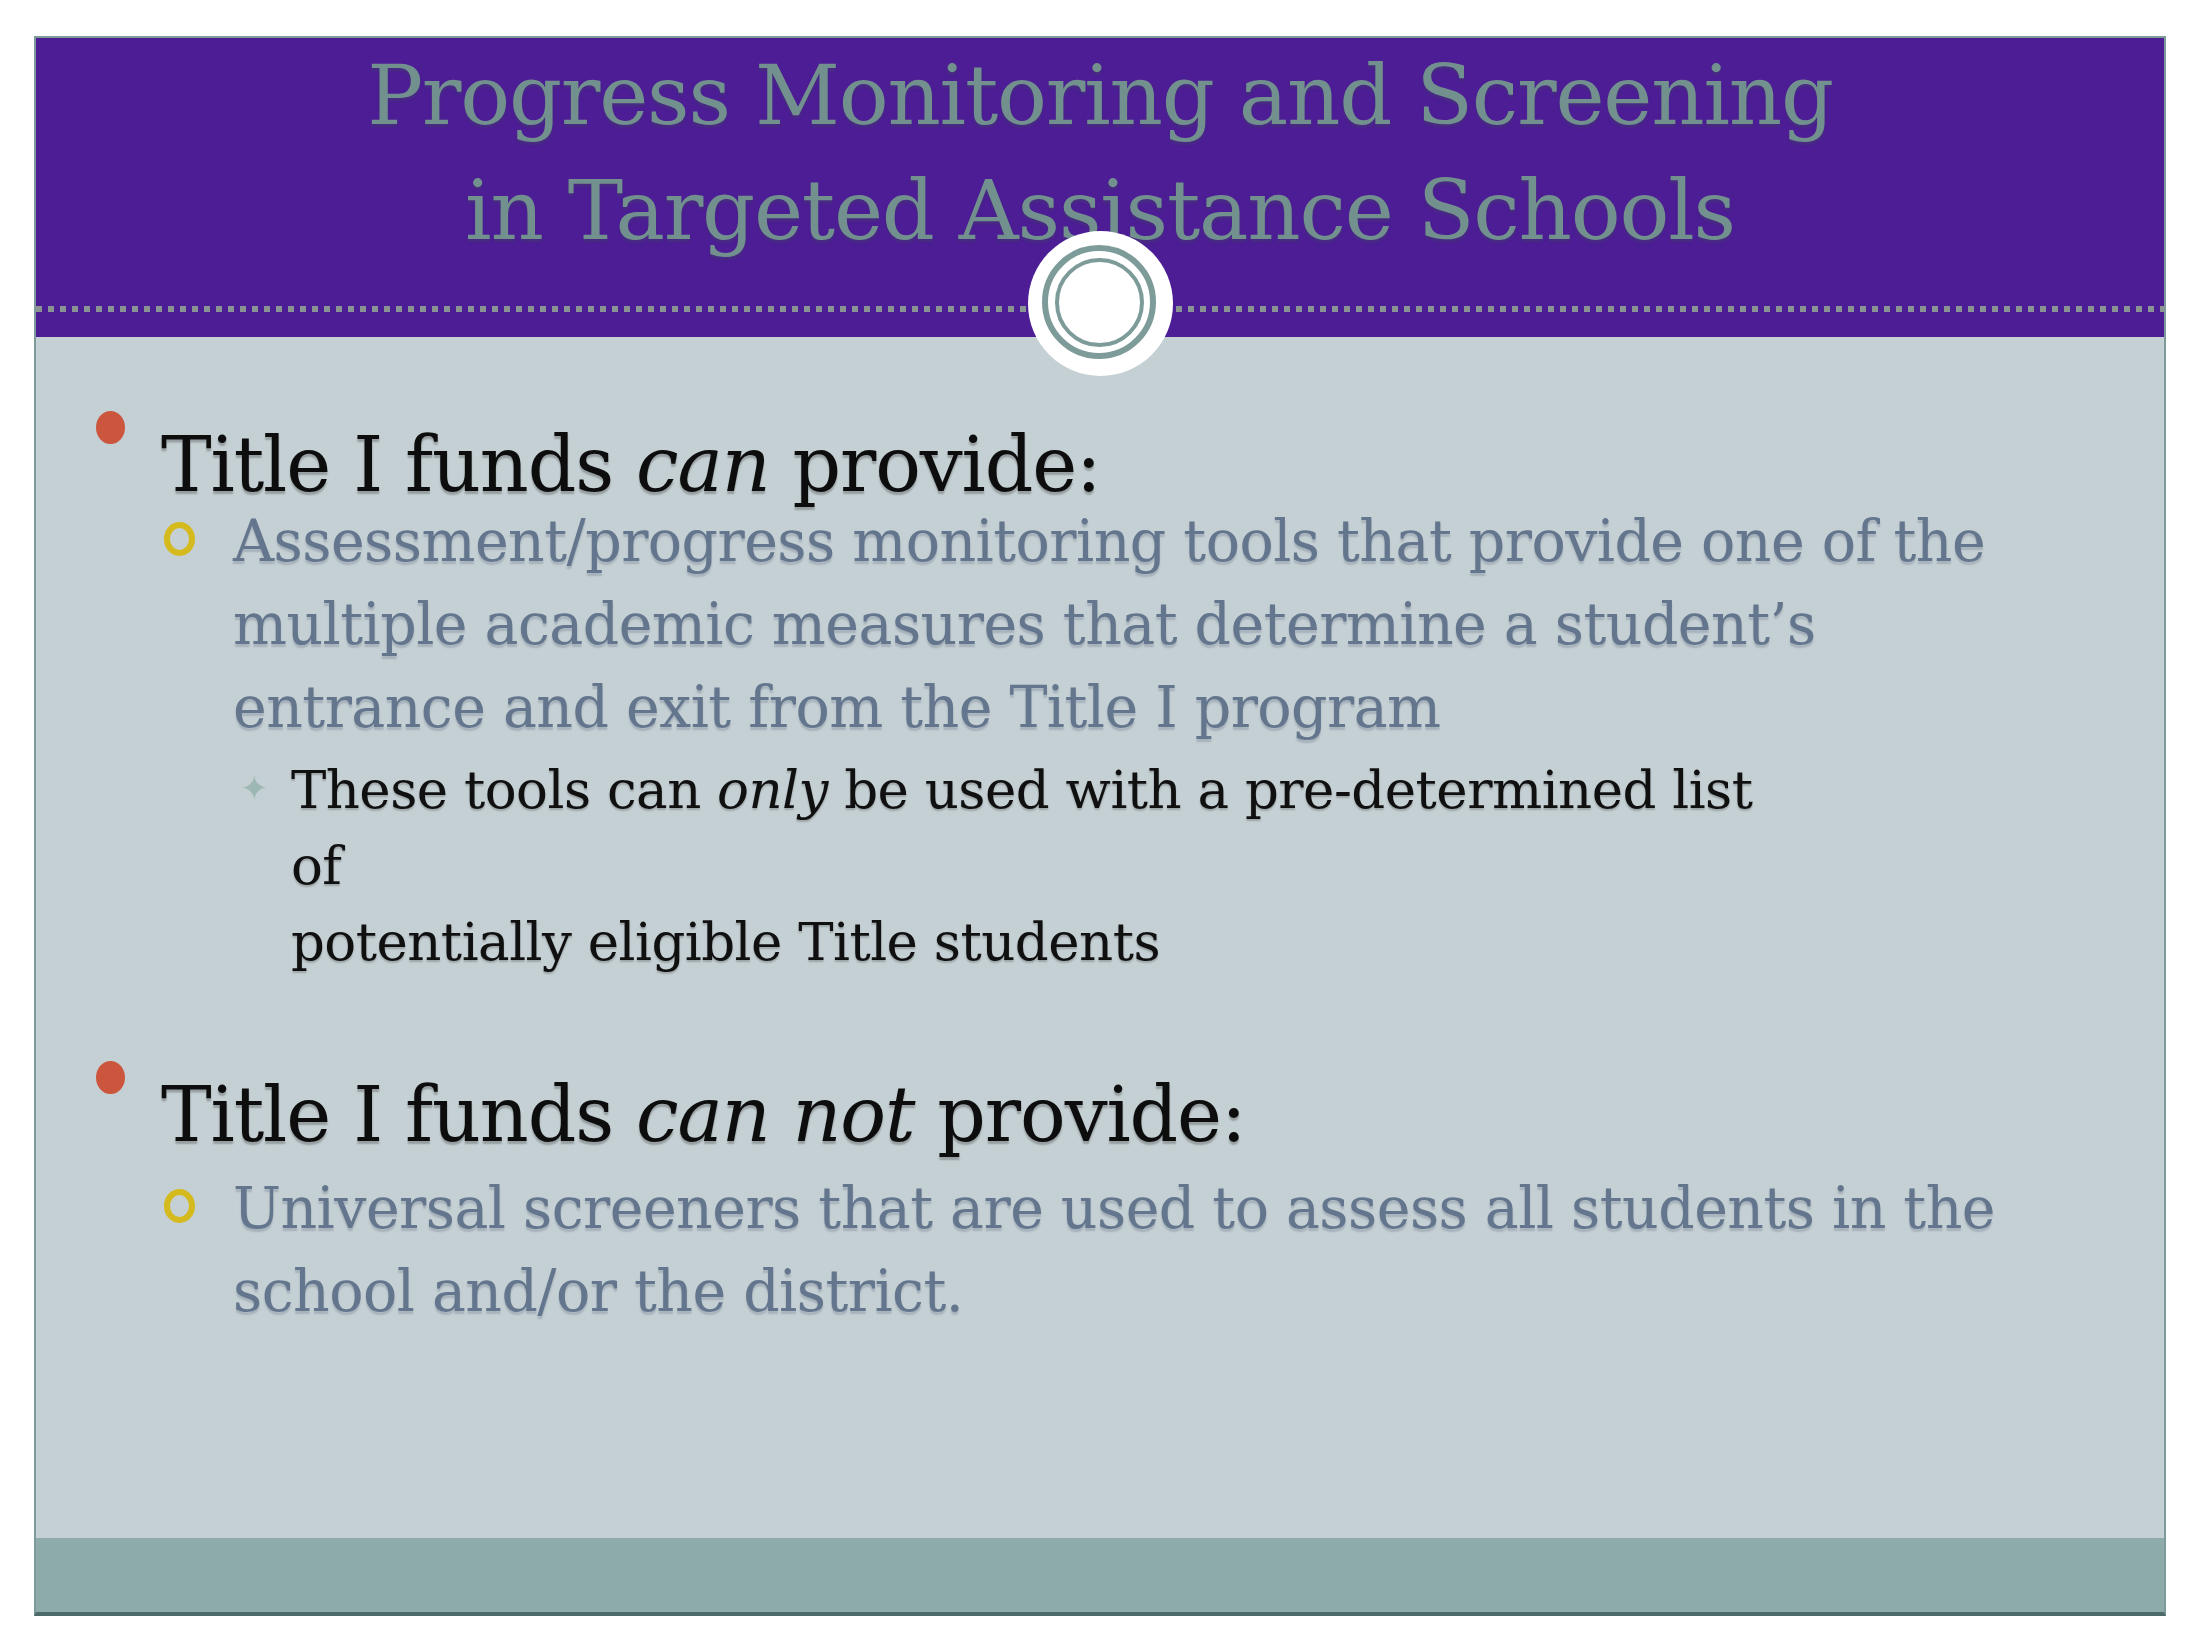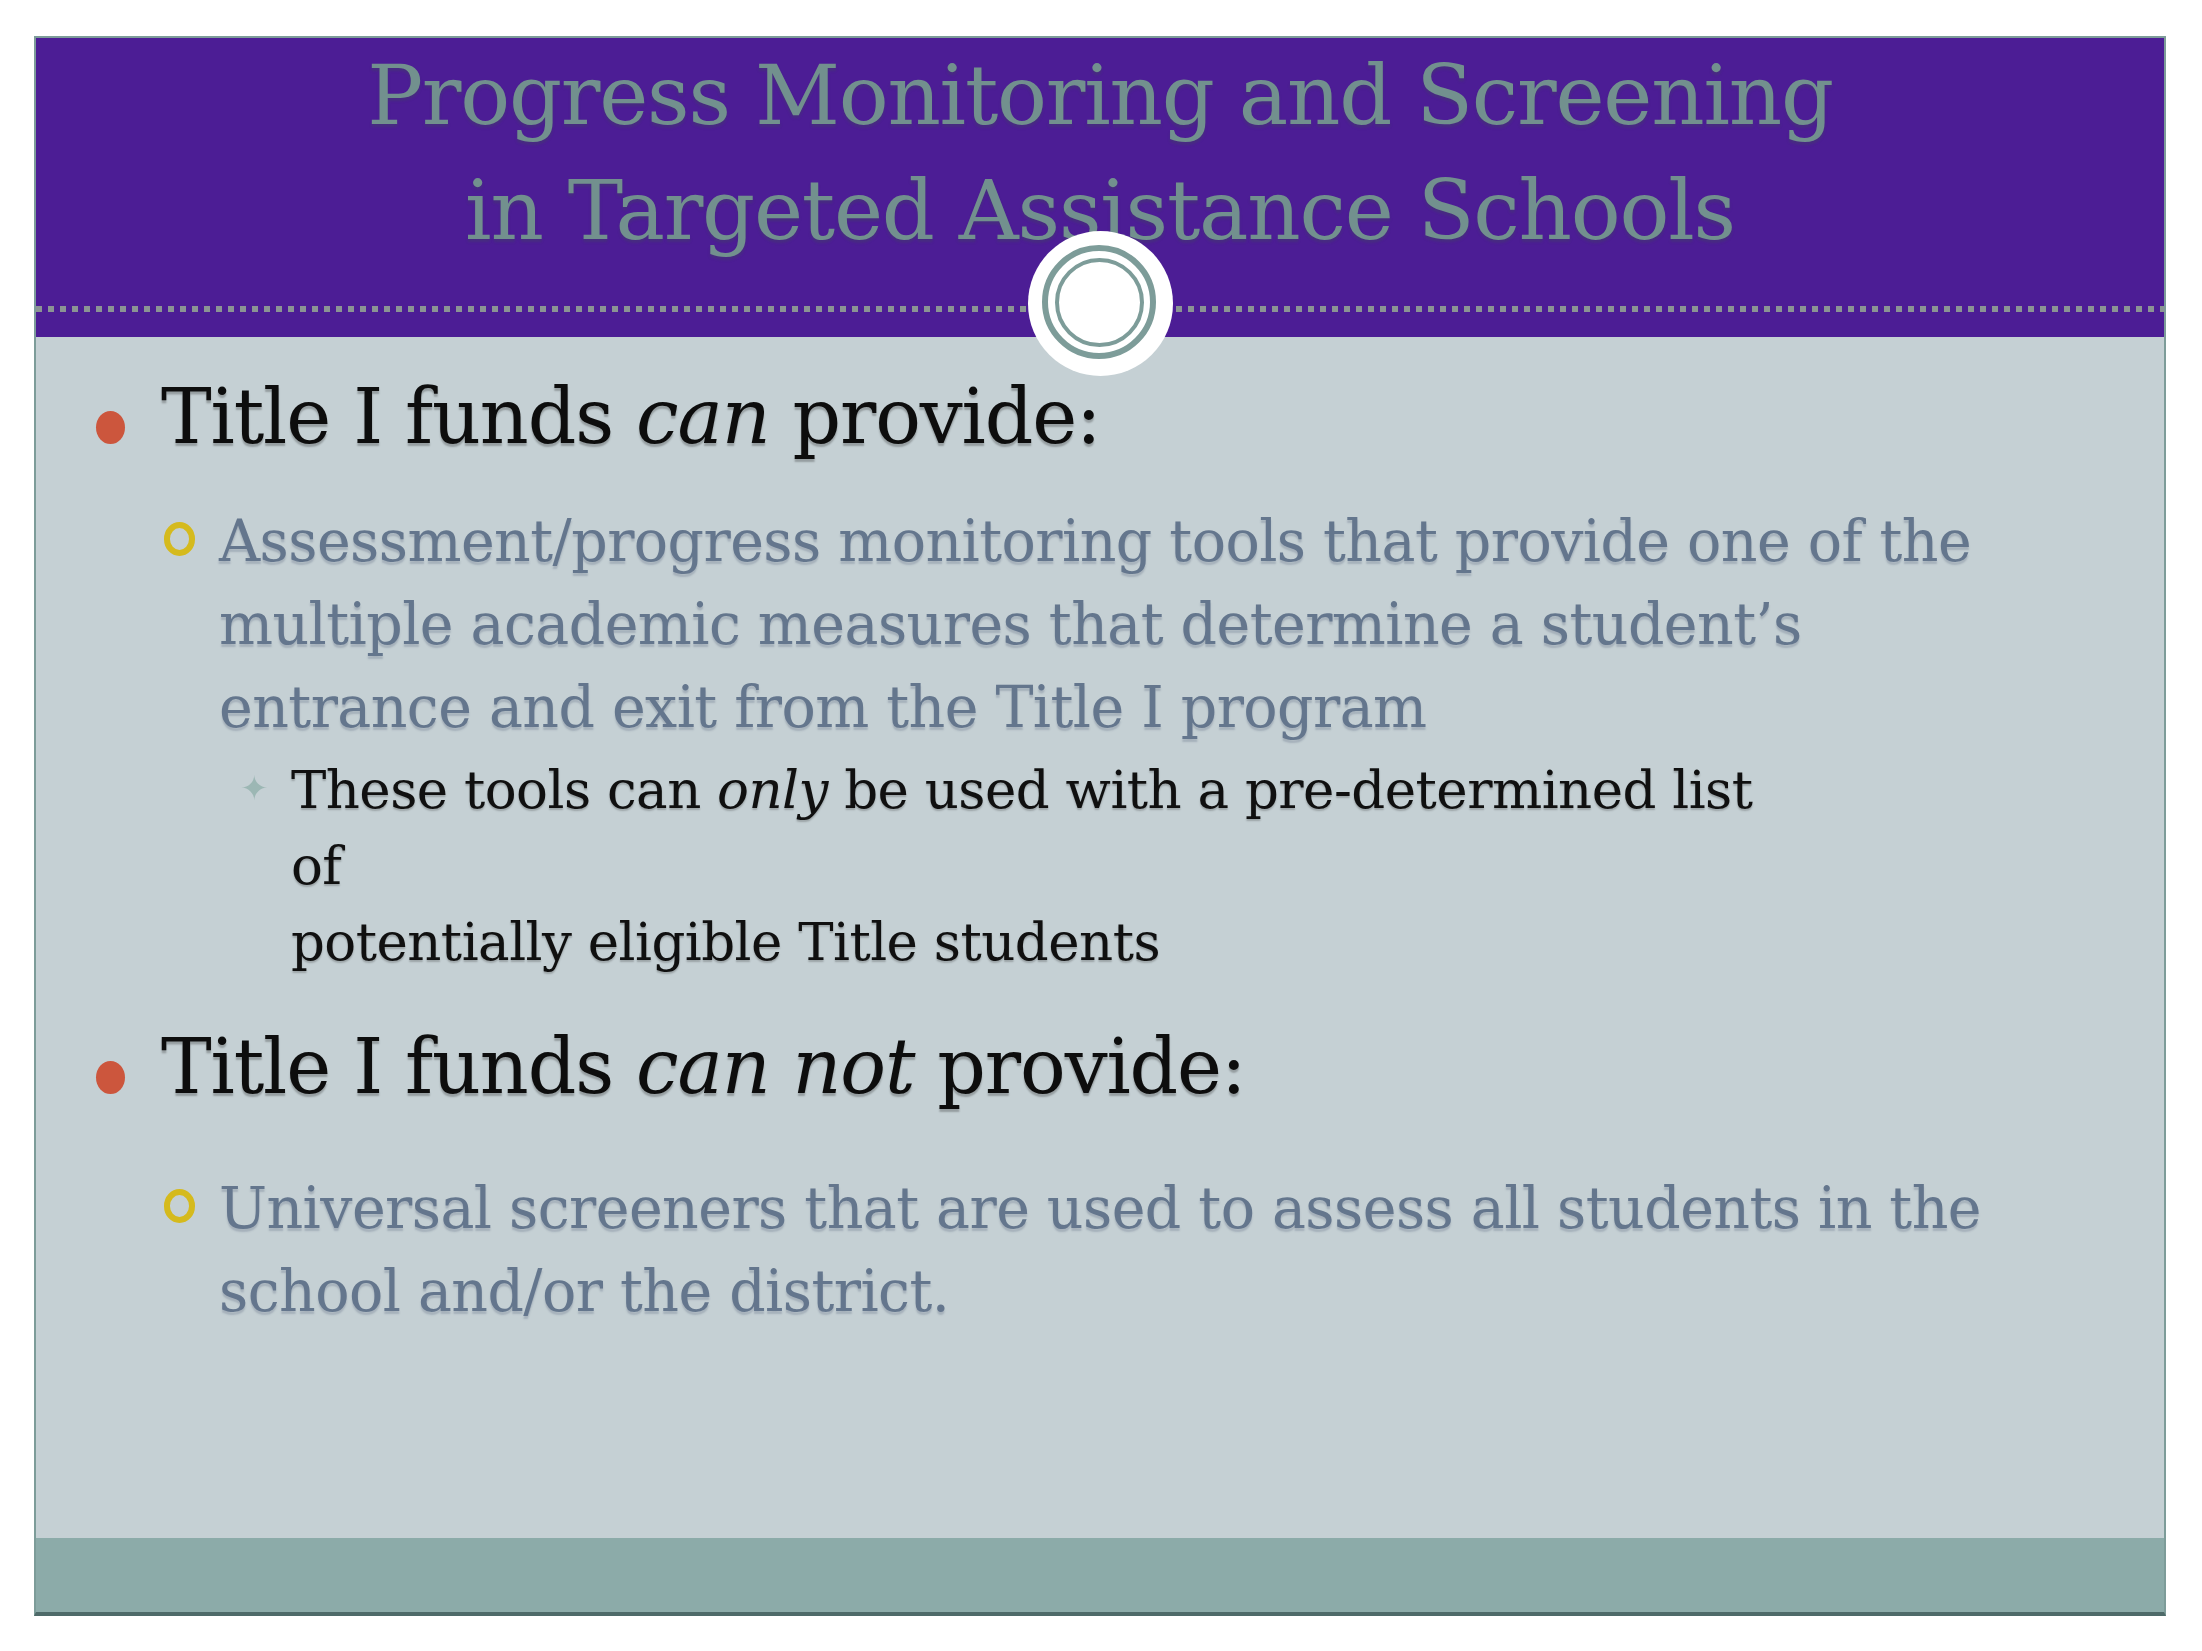--- a/index.html
+++ b/index.html
@@ -47,23 +47,24 @@
   .row{position:absolute;display:flex;align-items:flex-start;}
   
   .b-item{left:60px;}
   .b-dot{
     flex:0 0 auto;width:29px;height:33px;border-radius:50%;
     background:#cc563d;margin:40px 36px 0 0;
   }
   .b-text{
     font-size:76px;line-height:91px;color:#0d0d0d;letter-spacing:-0.015em;
     text-shadow:0 2.6px 1.7px rgba(30,30,30,0.28);
+    margin-top:48px;
   }
   
-  .s-item{left:128px;}
+  .s-item{left:128px;gap:14px;}
   .s-ring{
     flex:0 0 auto;width:19px;height:21.5px;border:6.9px solid #d5ba1d;
     border-radius:50%;background:transparent;margin:22.4px 24px 0 0;
   }
   .s-text{
     font-size:57px;line-height:83px;color:#64768d;letter-spacing:-0.01em;
     white-space:pre-line;max-width:1944px;
     text-shadow:0 2.6px 1.7px rgba(70,85,110,0.25);
   }
   

